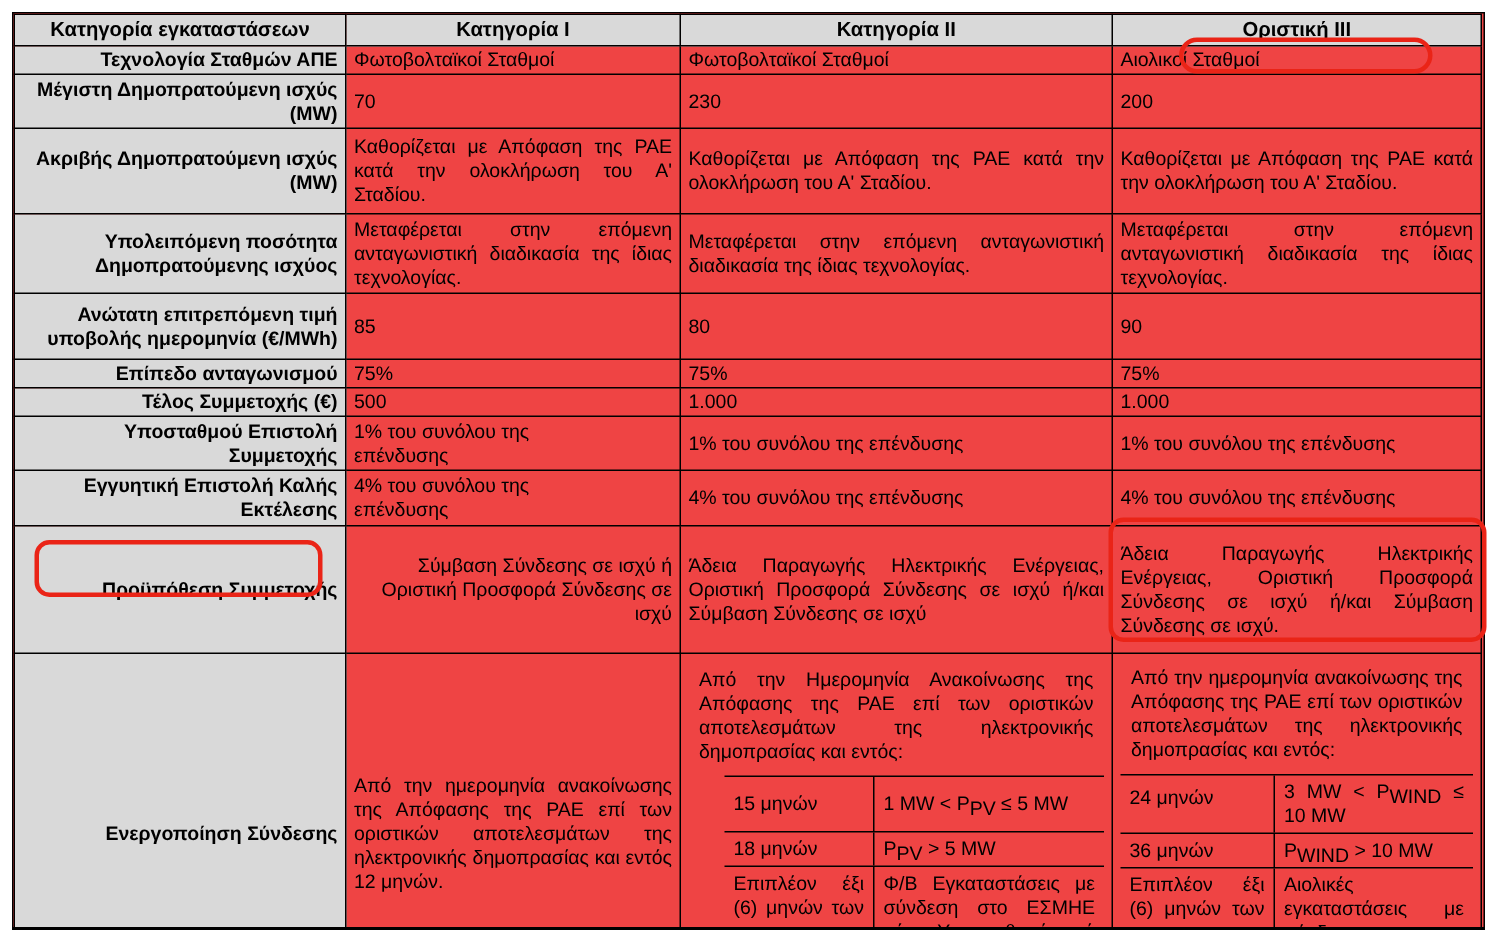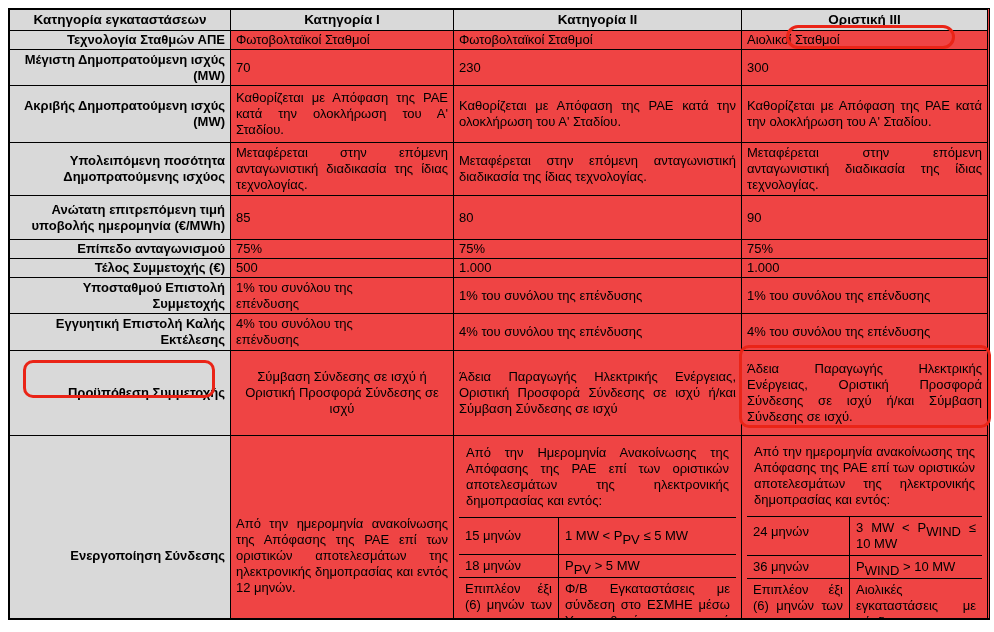--- a/index.html
+++ b/index.html
@@ -12,29 +12,29 @@
     position:absolute; left:8px; top:8px; width:982px; height:612px;
     border:1px solid var(--border); border-bottom:2px solid var(--border);
     overflow:hidden; background:#ef4444;
   }
   table.main { border-collapse:collapse; table-layout:fixed; width:978px; font-size:13px; line-height:16px; }
   table.main th, table.main td { border:1px solid var(--border); padding:1px 5px; vertical-align:middle; }
   table.main th { font-weight:bold; text-align:center; background:var(--grey); font-size:13.5px; }
   td.lbl { background:var(--grey); text-align:right; padding:1px 8px;font-weight:bold; }
   td.c { text-align:left; }
   td.j { text-align:justify; padding:2px 7px; }
-  td.lft { text-align:center; padding:2px 7px;margin-left:48px; }
+  td.lft { text-align:right; padding:2px 7px;margin-left:48px; }
   .narrow { display:inline-block; max-width:150px; }
   sub { font-size:13px; line-height:0; }
 
   
   td.nested-cell { padding:0; vertical-align:top; }
   .n-intro { text-align:justify; padding:7px 7px 8px 7px; }
   .n-row { display:grid; border-top:1px solid var(--border); }
-  .g2 { grid-template-columns:100px 1fr; }
+  .g2 { grid-template-columns:100px 1fr;margin-left:24px; }
   .g3 { grid-template-columns:103px 1fr; }
   .n-period { border-right:1px solid var(--border); padding:3px 6px; }
   .n-cond { padding:3px 6px; text-align:justify; }
   .tall > div { padding-top:10px; padding-bottom:10px; }
   .clip > div { min-height:95px; }
   .jl { text-align:justify; text-align-last:justify; }
 
   
   .ann { position:absolute; border:3px solid var(--red); border-radius:10px; pointer-events:none; }
 </style>
@@ -63,21 +63,21 @@
         <td class="lbl">Τεχνολογία Σταθμών ΑΠΕ</td>
         <td class="c">Φωτοβολταϊκοί Σταθμοί</td>
         <td class="c">Φωτοβολταϊκοί Σταθμοί</td>
         <td class="c">Αιολικοί Σταθμοί</td>
       </tr>
 
       <tr style="height:36px">
         <td class="lbl">Μέγιστη Δημοπρατούμενη ισχύς (MW)</td>
         <td class="c">70</td>
         <td class="c">230</td>
-        <td class="c">300</td>
+        <td class="c">200</td>
       </tr>
 
       <tr style="height:57px">
         <td class="lbl">Ακριβής Δημοπρατούμενη ισχύς (MW)</td>
         <td class="j">Καθορίζεται με Απόφαση της ΡΑΕ κατά την ολοκλήρωση του Α' Σταδίου.</td>
         <td class="j">Καθορίζεται με Απόφαση της ΡΑΕ κατά την ολοκλήρωση του Α' Σταδίου.</td>
         <td class="j">Καθορίζεται με Απόφαση της ΡΑΕ κατά την ολοκλήρωση του Α' Σταδίου.</td>
       </tr>
 
       <tr style="height:53px">

